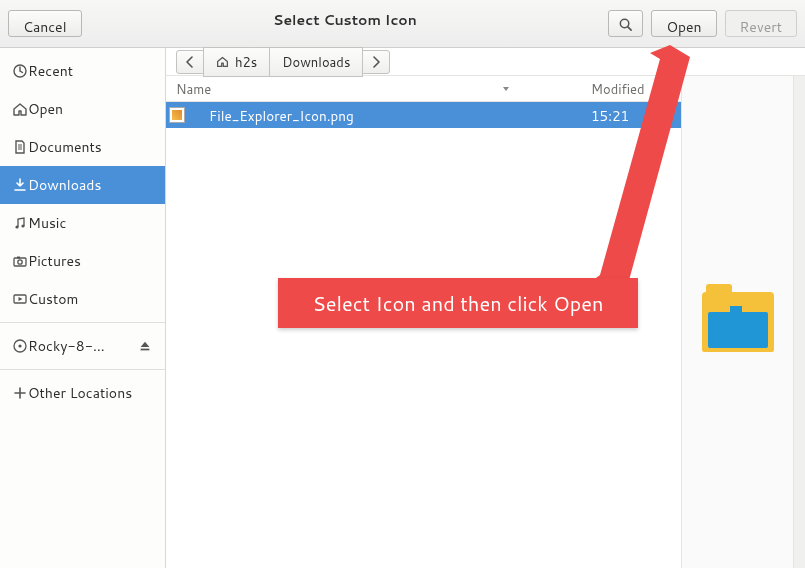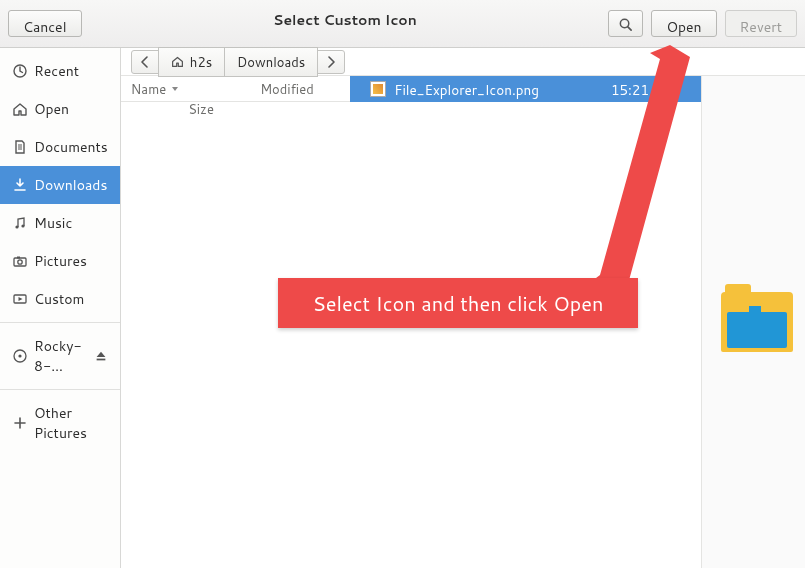--- a/index.html
+++ b/index.html
@@ -28,21 +28,21 @@
 
 .main { display: flex; height: calc(568px - 48px); }
 .sidebar {
   width: 166px;
   border-right: 1px solid #d8d8d6;
   background: #fdfdfc;
   display: flex; flex-direction: column;
   padding-top: 4px;
 }
 .side-item {
-  display: flex; align-items: center; gap: 6px;
+  display: flex; align-items: center; gap: 0;
   padding: 9px 12px;
   font-size: 14px; color: #2e2e2e;
   cursor: pointer;
 }
 .side-item.selected { background: #4a90d9; color: #fff; }
 .side-item .icon { width: 16px; height: 16px; display: flex; align-items: center; justify-content: center; color: #555; }
 .side-item.selected .icon { color: #fff; }
 .side-item .eject { margin-left: auto; }
 .divider { height: 1px; background: #e0e0de; margin: 4px 0; }
 
@@ -58,38 +58,38 @@
   padding: 5px 12px; font-size: 13px; color: #2e2e2e;
   display: flex; align-items: center; gap: 6px;
   cursor: pointer;
   margin-left: -1px;
 }
 .path-seg:first-child { border-top-left-radius: 3px; border-bottom-left-radius: 3px; margin-left: 0;}
 .path-seg:last-child { border-top-right-radius: 3px; border-bottom-right-radius: 3px; }
 .path-seg.arrow { padding: 5px 8px; }
 
 .filearea { flex: 1; display: flex; }
-.file-list { flex: 1; display: flex; }
+.file-list { flex: 1; display: flex; flex-direction: column; }
 .cols {
   display: flex; align-items: center;
   border-bottom: 1px solid #e4e4e2;
   font-size: 13px; color: #6d6d6b;
   height: 26px;
 }
 .col-name { flex: 1; padding-left: 10px; display:flex; align-items:center; gap:4px;}
 .col-size { width: 72px; text-align: left; margin-top: 40px; }
 .col-mod  { width: 90px; text-align: left; }
 .cols .col-name, .cols .col-size, .cols .col-mod { border-right: 0; }
 
 .row {
   display: flex; align-items: center;
   height: 26px; font-size: 13.5px;
 }
 .row.selected { background: #4a90d9; color: #fff; }
-.row .col-name { display:flex; align-items:center; gap:8px; padding-left: 20px;}
+.row .col-name { display:flex; align-items:center; gap:24px; padding-left: 3px;}
 .file-icon { width:16px; height:16px; background:#fff; border:1px solid #aaa; display:inline-block; position:relative;}
 .file-icon::after{content:""; position:absolute; inset:2px; background:linear-gradient(45deg,#f5c04a,#e08a2e);}
 
 .preview {
   width: 112px;
   border-left: 1px solid #e4e4e2;
   background: #fafafa;
   display: flex; align-items: center; justify-content: center;
 }
 .folder-preview { width: 72px; height: 60px; position: relative; }
@@ -216,21 +216,21 @@
           </svg>
         </span>
     </div>
     <div class="divider"></div>
     <div class="side-item">
       <span class="icon">
           <svg width="16" height="16" viewBox="0 0 16 16">
             <path d="M8 3v10M3 8h10" stroke="currentColor" stroke-width="1.6" stroke-linecap="round"></path>
           </svg>
         </span>
-      <span>Other Pictures</span>
+      <span>Other Locations</span>
     </div>
   </div>
 
   <div class="content">
     <div class="pathbar">
       <div class="path-seg arrow">
         <span>
             <svg width="10" height="12" viewBox="0 0 10 12">
               <path d="M7 1L2 6l5 5" fill="none" stroke="#555" stroke-width="1.6" stroke-linecap="round" stroke-linejoin="round"></path>
             </svg>

